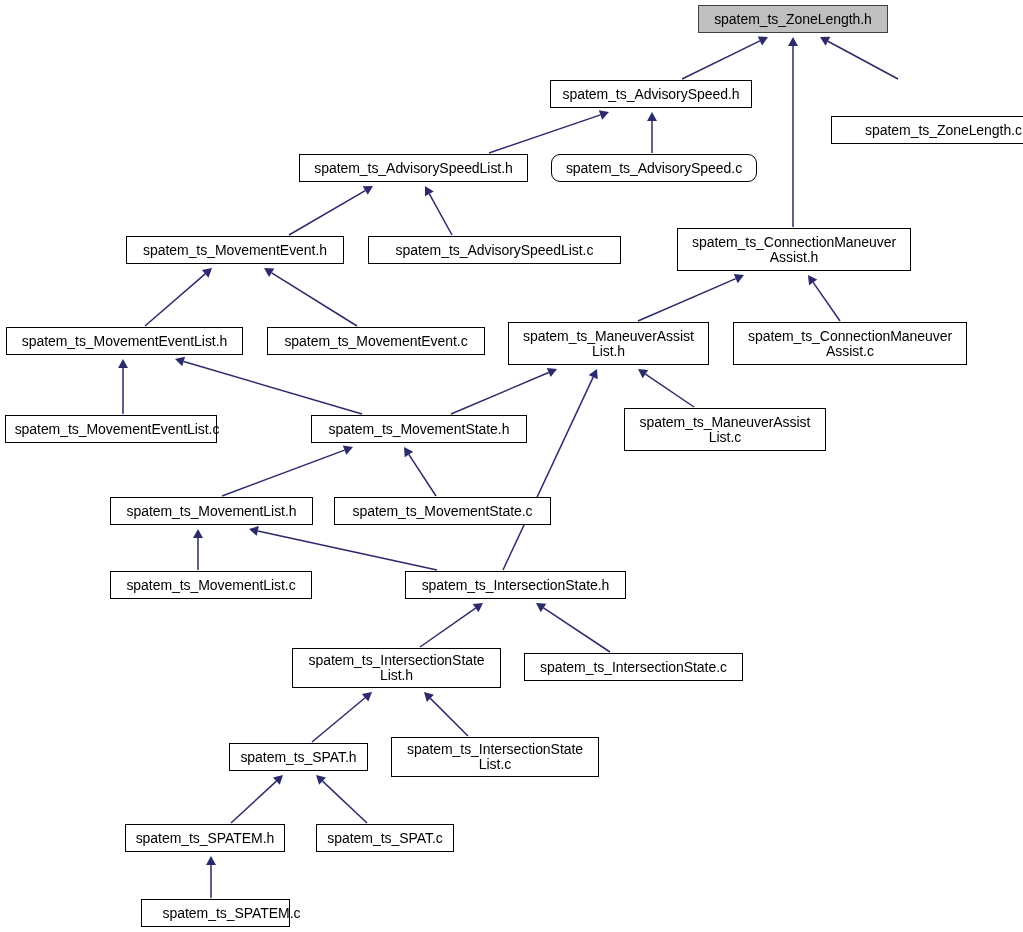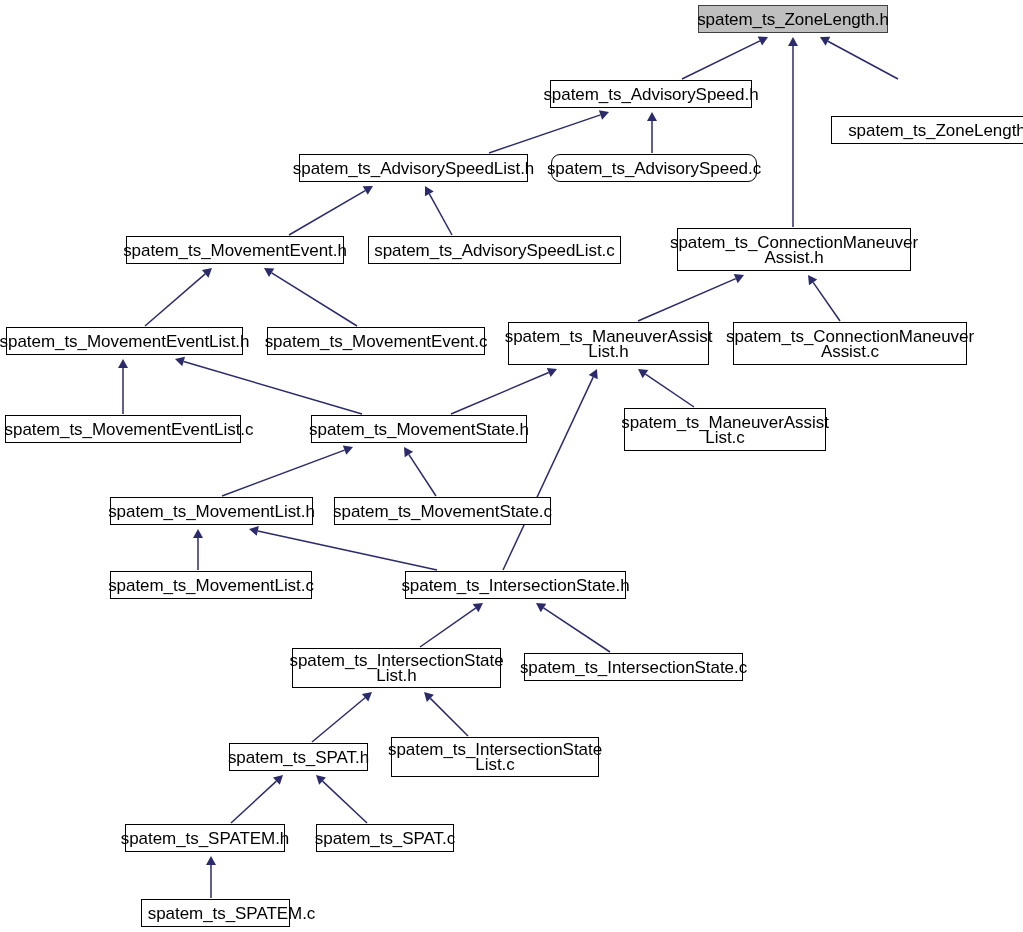--- a/index.html
+++ b/index.html
@@ -21,21 +21,21 @@
     top: 0;
     width: 1023px;
     height: 932px;
   }
   .node {
     position: absolute;
     box-sizing: border-box;
     border: 1px solid #000000;
     background: #ffffff;
     color: #000000;
-    font-size: 17px;
+    font-size: 14px;
     line-height: 15px;
     text-align: center;
     display: flex;
     align-items: center;
     justify-content: center;
     white-space: pre;
     letter-spacing: -0.05px;
     z-index: 2;
   }
   .node.highlight {
@@ -112,21 +112,21 @@
       <div class="node" style="left: 126px; top: 236px; width: 218px; height: 28px;">spatem_ts_MovementEvent.h</div>
       <div class="node" style="left: 368px; top: 236px; width: 253px; height: 28px;">spatem_ts_AdvisorySpeedList.c</div>
       <div class="node" style="left: 677px; top: 228px; width: 234px; height: 43px;">spatem_ts_ConnectionManeuver
 Assist.h</div>
       <div class="node" style="left: 6px; top: 327px; width: 237px; height: 28px;">spatem_ts_MovementEventList.h</div>
       <div class="node" style="left: 267px; top: 327px; width: 218px; height: 28px;">spatem_ts_MovementEvent.c</div>
       <div class="node" style="left: 508px; top: 322px; width: 201px; height: 43px;">spatem_ts_ManeuverAssist
 List.h</div>
       <div class="node" style="left: 733px; top: 322px; width: 234px; height: 43px;">spatem_ts_ConnectionManeuver
 Assist.c</div>
-      <div class="node" style="left: 5px; top: 415px; width: 236px; height: 28px; padding-left: 12px;">spatem_ts_MovementEventList.c</div>
+      <div class="node" style="left: 5px; top: 415px; width: 212px; height: 28px; padding-left: 12px;">spatem_ts_MovementEventList.c</div>
       <div class="node" style="left: 311px; top: 415px; width: 216px; height: 28px;">spatem_ts_MovementState.h</div>
       <div class="node" style="left: 624px; top: 408px; width: 202px; height: 43px;">spatem_ts_ManeuverAssist
 List.c</div>
       <div class="node" style="left: 110px; top: 497px; width: 203px; height: 28px;">spatem_ts_MovementList.h</div>
       <div class="node" style="left: 334px; top: 497px; width: 217px; height: 28px;">spatem_ts_MovementState.c</div>
       <div class="node" style="left: 110px; top: 571px; width: 202px; height: 28px;">spatem_ts_MovementList.c</div>
       <div class="node" style="left: 405px; top: 571px; width: 221px; height: 28px;">spatem_ts_IntersectionState.h</div>
       <div class="node" style="left: 292px; top: 648px; width: 209px; height: 40px;">spatem_ts_IntersectionState
 List.h</div>
       <div class="node" style="left: 524px; top: 653px; width: 219px; height: 28px; text-align: center;">spatem_ts_IntersectionState.c</div>

